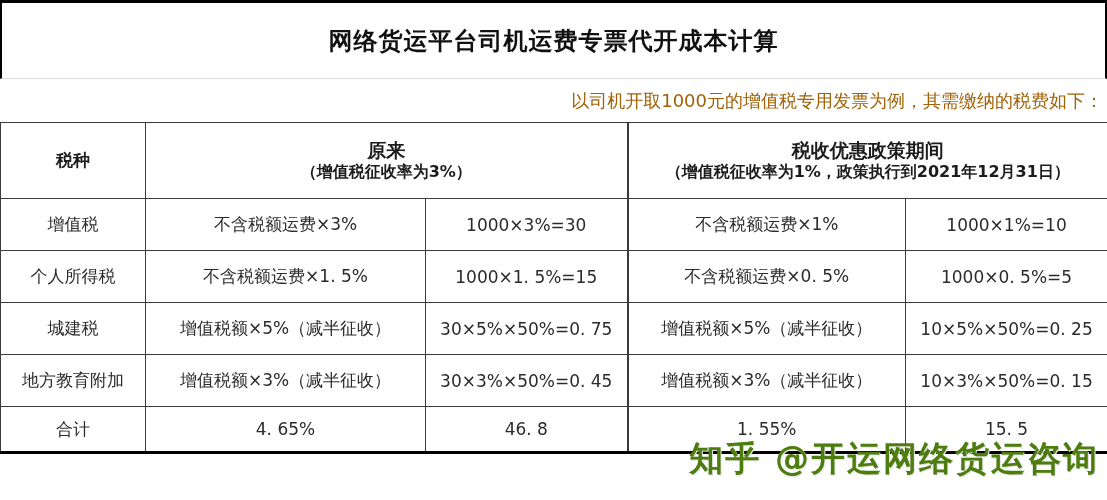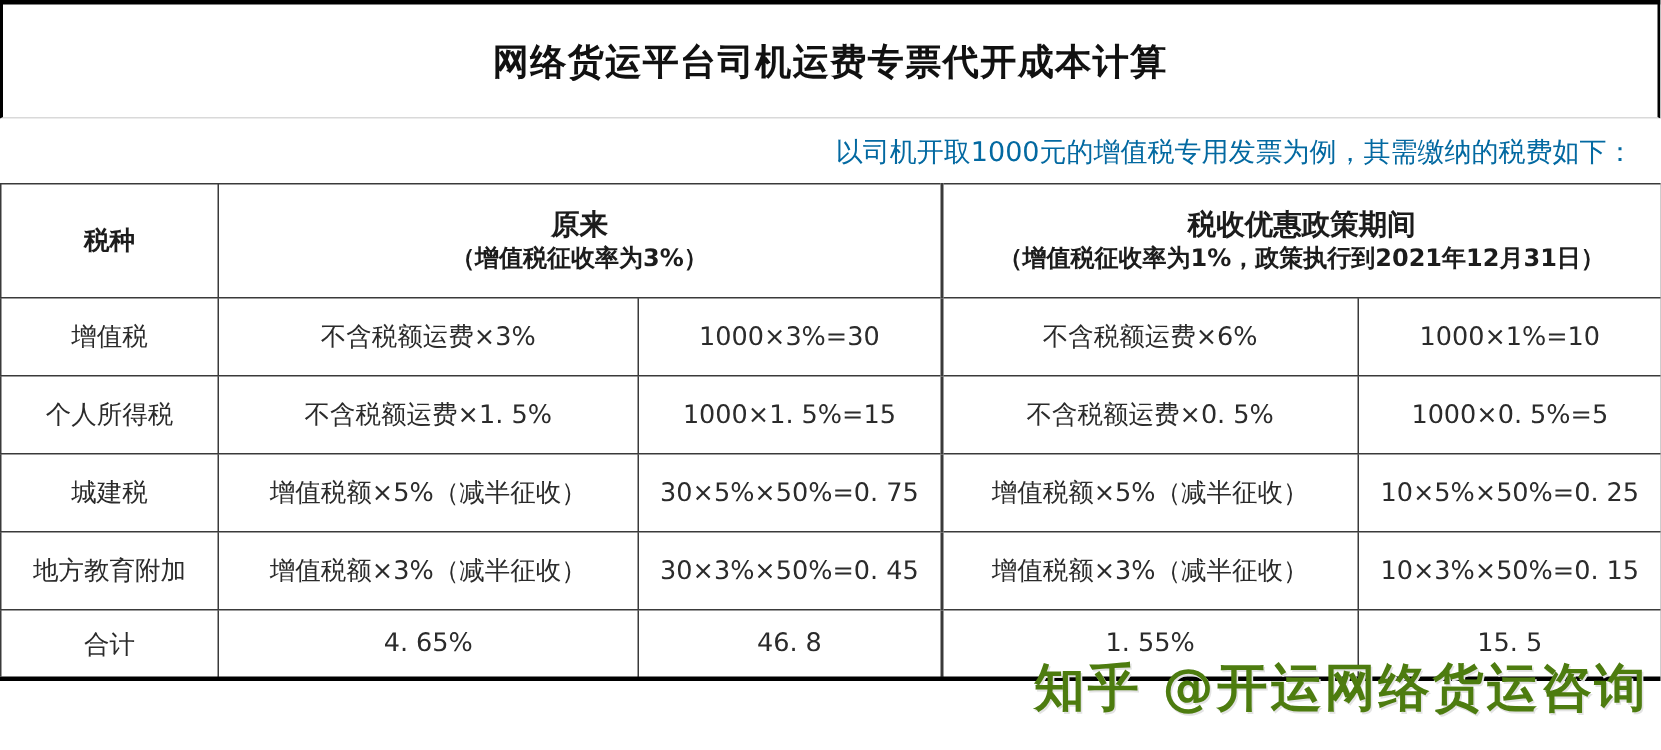--- a/index.html
+++ b/index.html
@@ -22,23 +22,23 @@
   }
   .title {
     font-size: 24px;
     font-weight: bold;
     letter-spacing: 1px;
     color: #111;
   }
   .subtitle-row {
     height: 43px;
     display: flex; align-items: center; justify-content: flex-end;
-    padding-right: 18px;
+    padding-right: 4px;
     font-size: 18px;
-    color: #0369a1;
+    color: #a16207;
   }
   table.cost-table {
     width: 1107px;
     border-collapse: collapse;
     table-layout: fixed;
     border-top: 1px solid #555;
     border-bottom: 3px solid #000;
   }
   .cost-table th, .cost-table td {
     border: 1px solid #3a3a3a;
@@ -98,21 +98,21 @@
         <div class="group-title">税收优惠政策期间</div>
         <div class="group-note">（增值税征收率为1%，政策执行到2021年12月31日）</div>
       </th>
     </tr>
   </thead>
   <tbody>
     <tr>
       <td>增值税</td>
       <td>不含税额运费×3%</td>
       <td>1000×3%=30</td>
-      <td class="divider">不含税额运费×6%</td>
+      <td class="divider">不含税额运费×1%</td>
       <td>1000×1%=10</td>
     </tr>
     <tr>
       <td>个人所得税</td>
       <td>不含税额运费×1. 5%</td>
       <td>1000×1. 5%=15</td>
       <td class="divider">不含税额运费×0. 5%</td>
       <td>1000×0. 5%=5</td>
     </tr>
     <tr>

